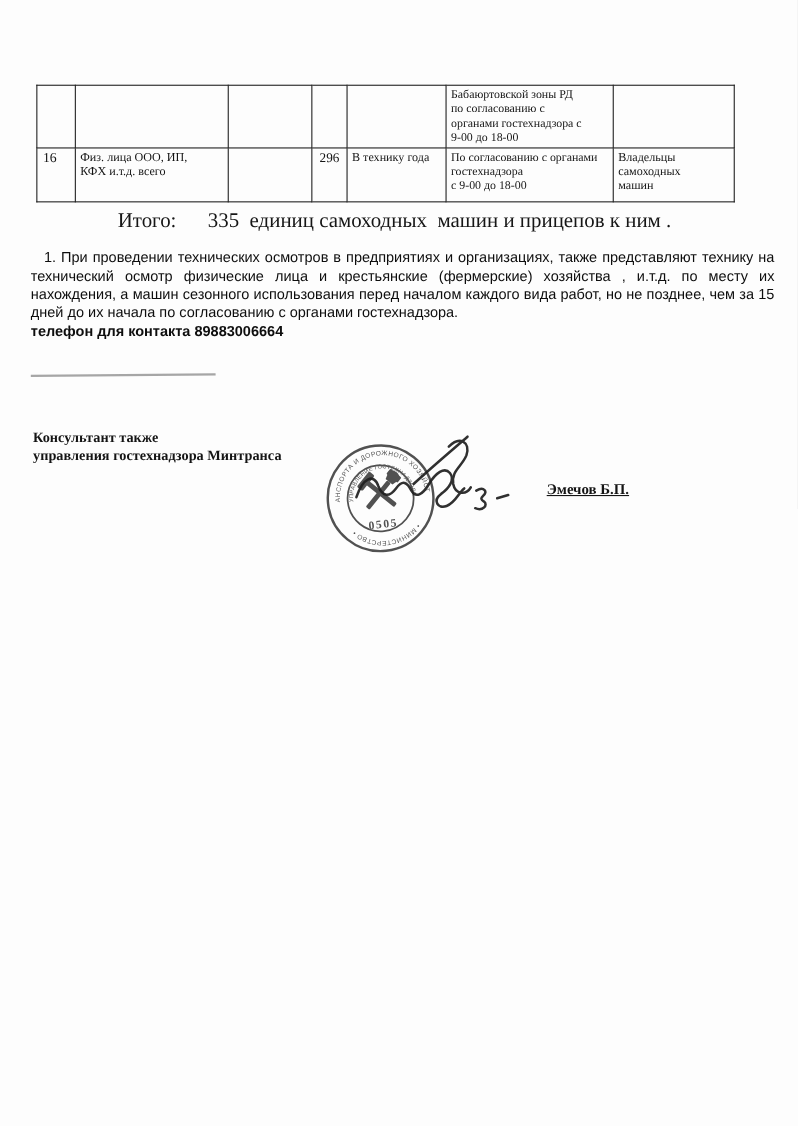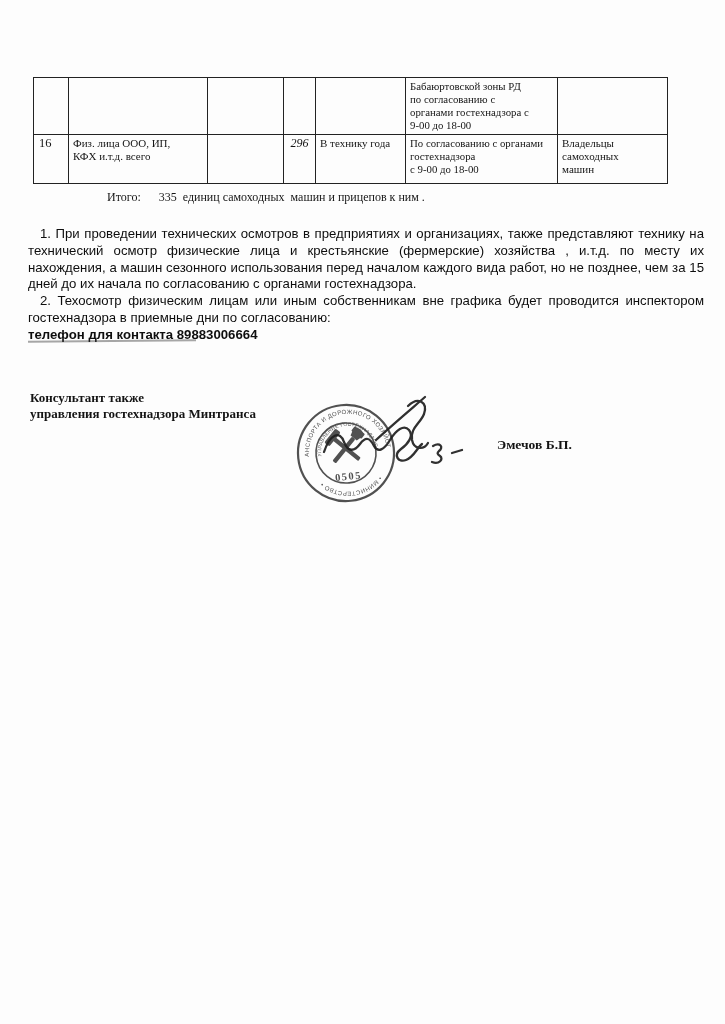--- a/index.html
+++ b/index.html
@@ -23,47 +23,47 @@
   .doc-table td{
     border:1.6px solid #222;
     vertical-align:top;
     padding:2px 4px;
     white-space:pre-line;
     overflow:hidden;
   }
   .doc-table tr.r1 td{height:51px;}
   .doc-table tr.r2 td{height:44px;}
   .doc-table td.c-num{font-size:12.5px;padding-left:5px;margin-left:12px;}
-  .doc-table td.c-count{text-align:center;font-size:12px;padding-left:1px;padding-right:1px;font-style:italic;}
+  .doc-table td.c-count{text-align:center;font-size:12px;padding-left:1px;padding-right:1px;}
   .doc-table td.c-sched{font-size:10.8px;}
   
   .totals{
     position:absolute;left:107px;top:190px;
-    font-size:12px;white-space:pre;color:#161616;
+    font-size:19px;white-space:pre;color:#161616;
   }
   
   .bodytext{
     position:absolute;left:28px;top:226px;width:676px;
     font-family:"Liberation Sans", sans-serif;
     font-size:13.2px;line-height:16.8px;color:#0e0e0e;
   }
   .bodytext p{margin:0;text-align:justify;text-indent:12px;}
   .bodytext p.phone{font-weight:bold;text-indent:0;text-align:left;}
   .artifact-line{
     position:absolute;left:28px;top:340px;width:168px;height:2px;
     background:rgba(60,60,60,.45);transform:rotate(-.5deg);
   }
   
   .sig-block{
     position:absolute;left:30px;top:390px;
     font-weight:bold;font-size:13px;line-height:16.4px;color:#141414;
   }
   .signer{
     position:absolute;left:497px;top:437px;
-    font-weight:bold;font-size:13.5px;color:#141414;
+    font-weight:bold;font-size:13.5px;color:#141414;text-decoration:underline;
   }
   .stamp-wrap{position:absolute;left:278px;top:390px;width:200px;height:128px;}
 </style>
 </head>
 <body>
 
 <div class="page">
 
   <table class="doc-table">
     <colgroup>
@@ -102,21 +102,20 @@
 самоходных
 машин</td>
     </tr>
   </tbody>
     </table>
 
   <div class="totals">Итого:      335  единиц самоходных  машин и прицепов к ним .</div>
 
   <div class="bodytext">
     <p>1.  При проведении  технических осмотров в предприятиях и организациях, также представляют технику на технический осмотр физические лица и крестьянские (фермерские) хозяйства ,  и.т.д. по месту их нахождения, а машин сезонного использования перед началом каждого вида работ, но не позднее, чем за 15 дней до их начала по согласованию с органами гостехнадзора.</p>
-    <p>2. Техосмотр физическим лицам или иным собственникам вне графика будет проводится инспектором  гостехнадзора  в приемные дни  по согласованию:</p>
     <p class="phone">телефон для контакта 89883006664</p>
   </div>
   <div class="artifact-line"></div>
 
   <div class="sig-block">
     <div>Консультант также</div>
     <div>управления гостехнадзора Минтранса</div>
   </div>
 
   <div class="stamp-wrap">

